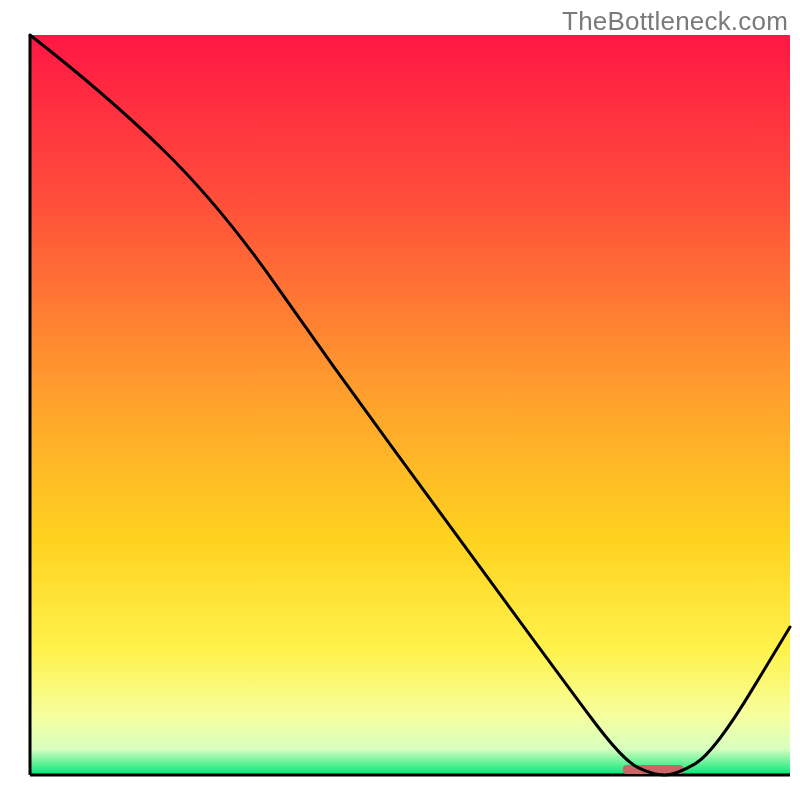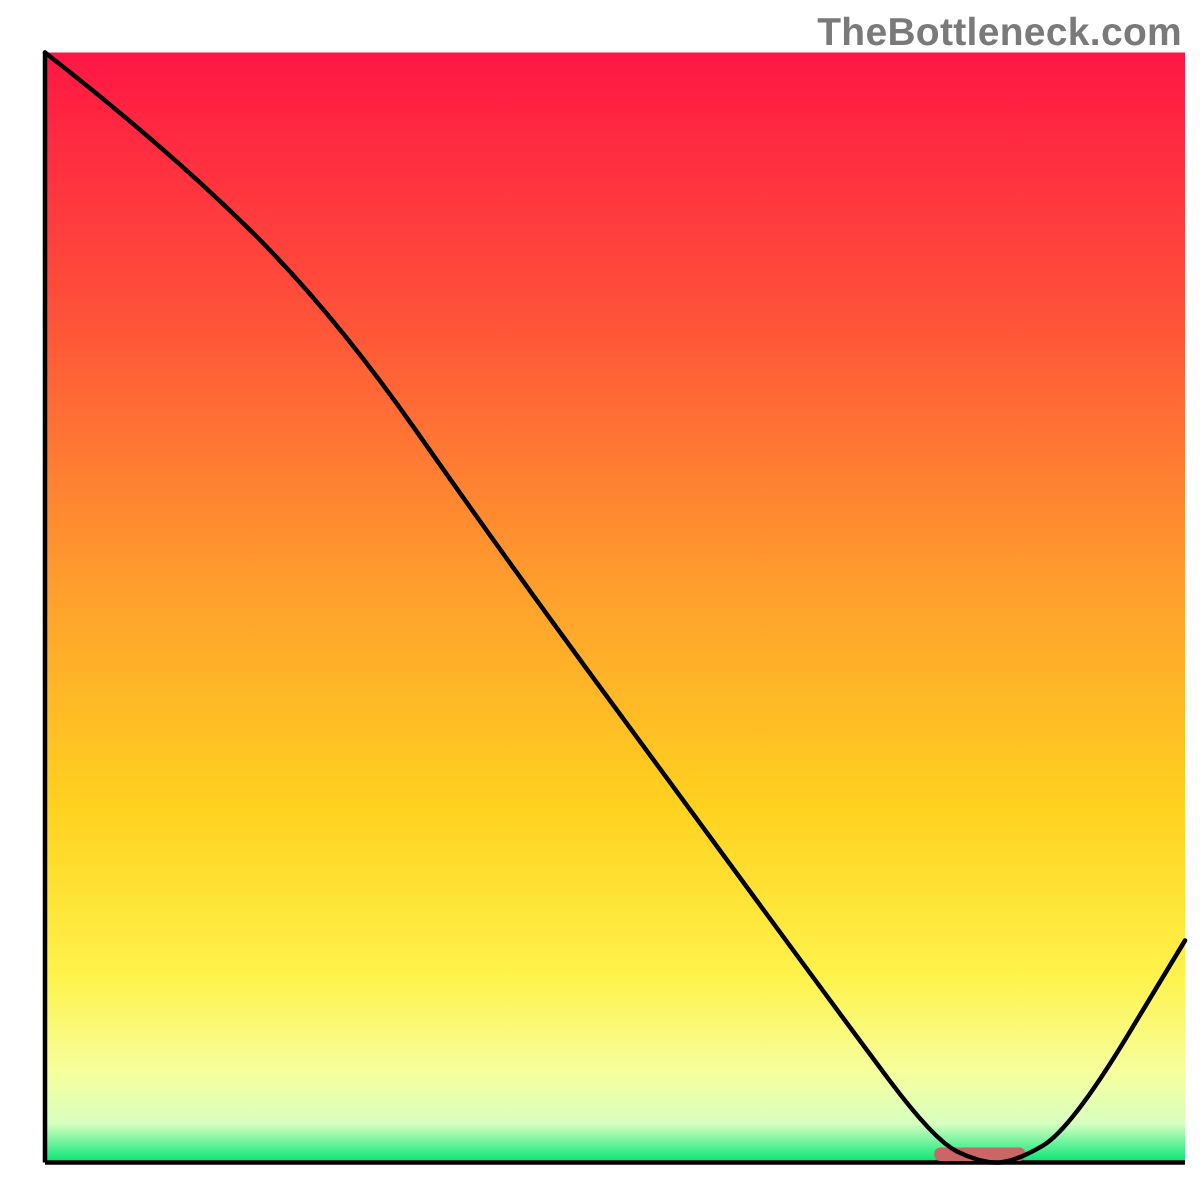--- a/index.html
+++ b/index.html
@@ -15,21 +15,21 @@
     position: relative;
     width: 800px;
     height: 800px;
   }
   .watermark {
     position: absolute;
     top: 6px;
     right: 12px;
     color: #7a7a7a;
     font-size: 26px;
-    font-weight: 700;
+    font-weight: 400;
     letter-spacing: 0.2px;
     z-index: 5;
     user-select: none;
   }
   svg {
     position: absolute;
     left: 0;
     top: 0;
   }
 </style>

